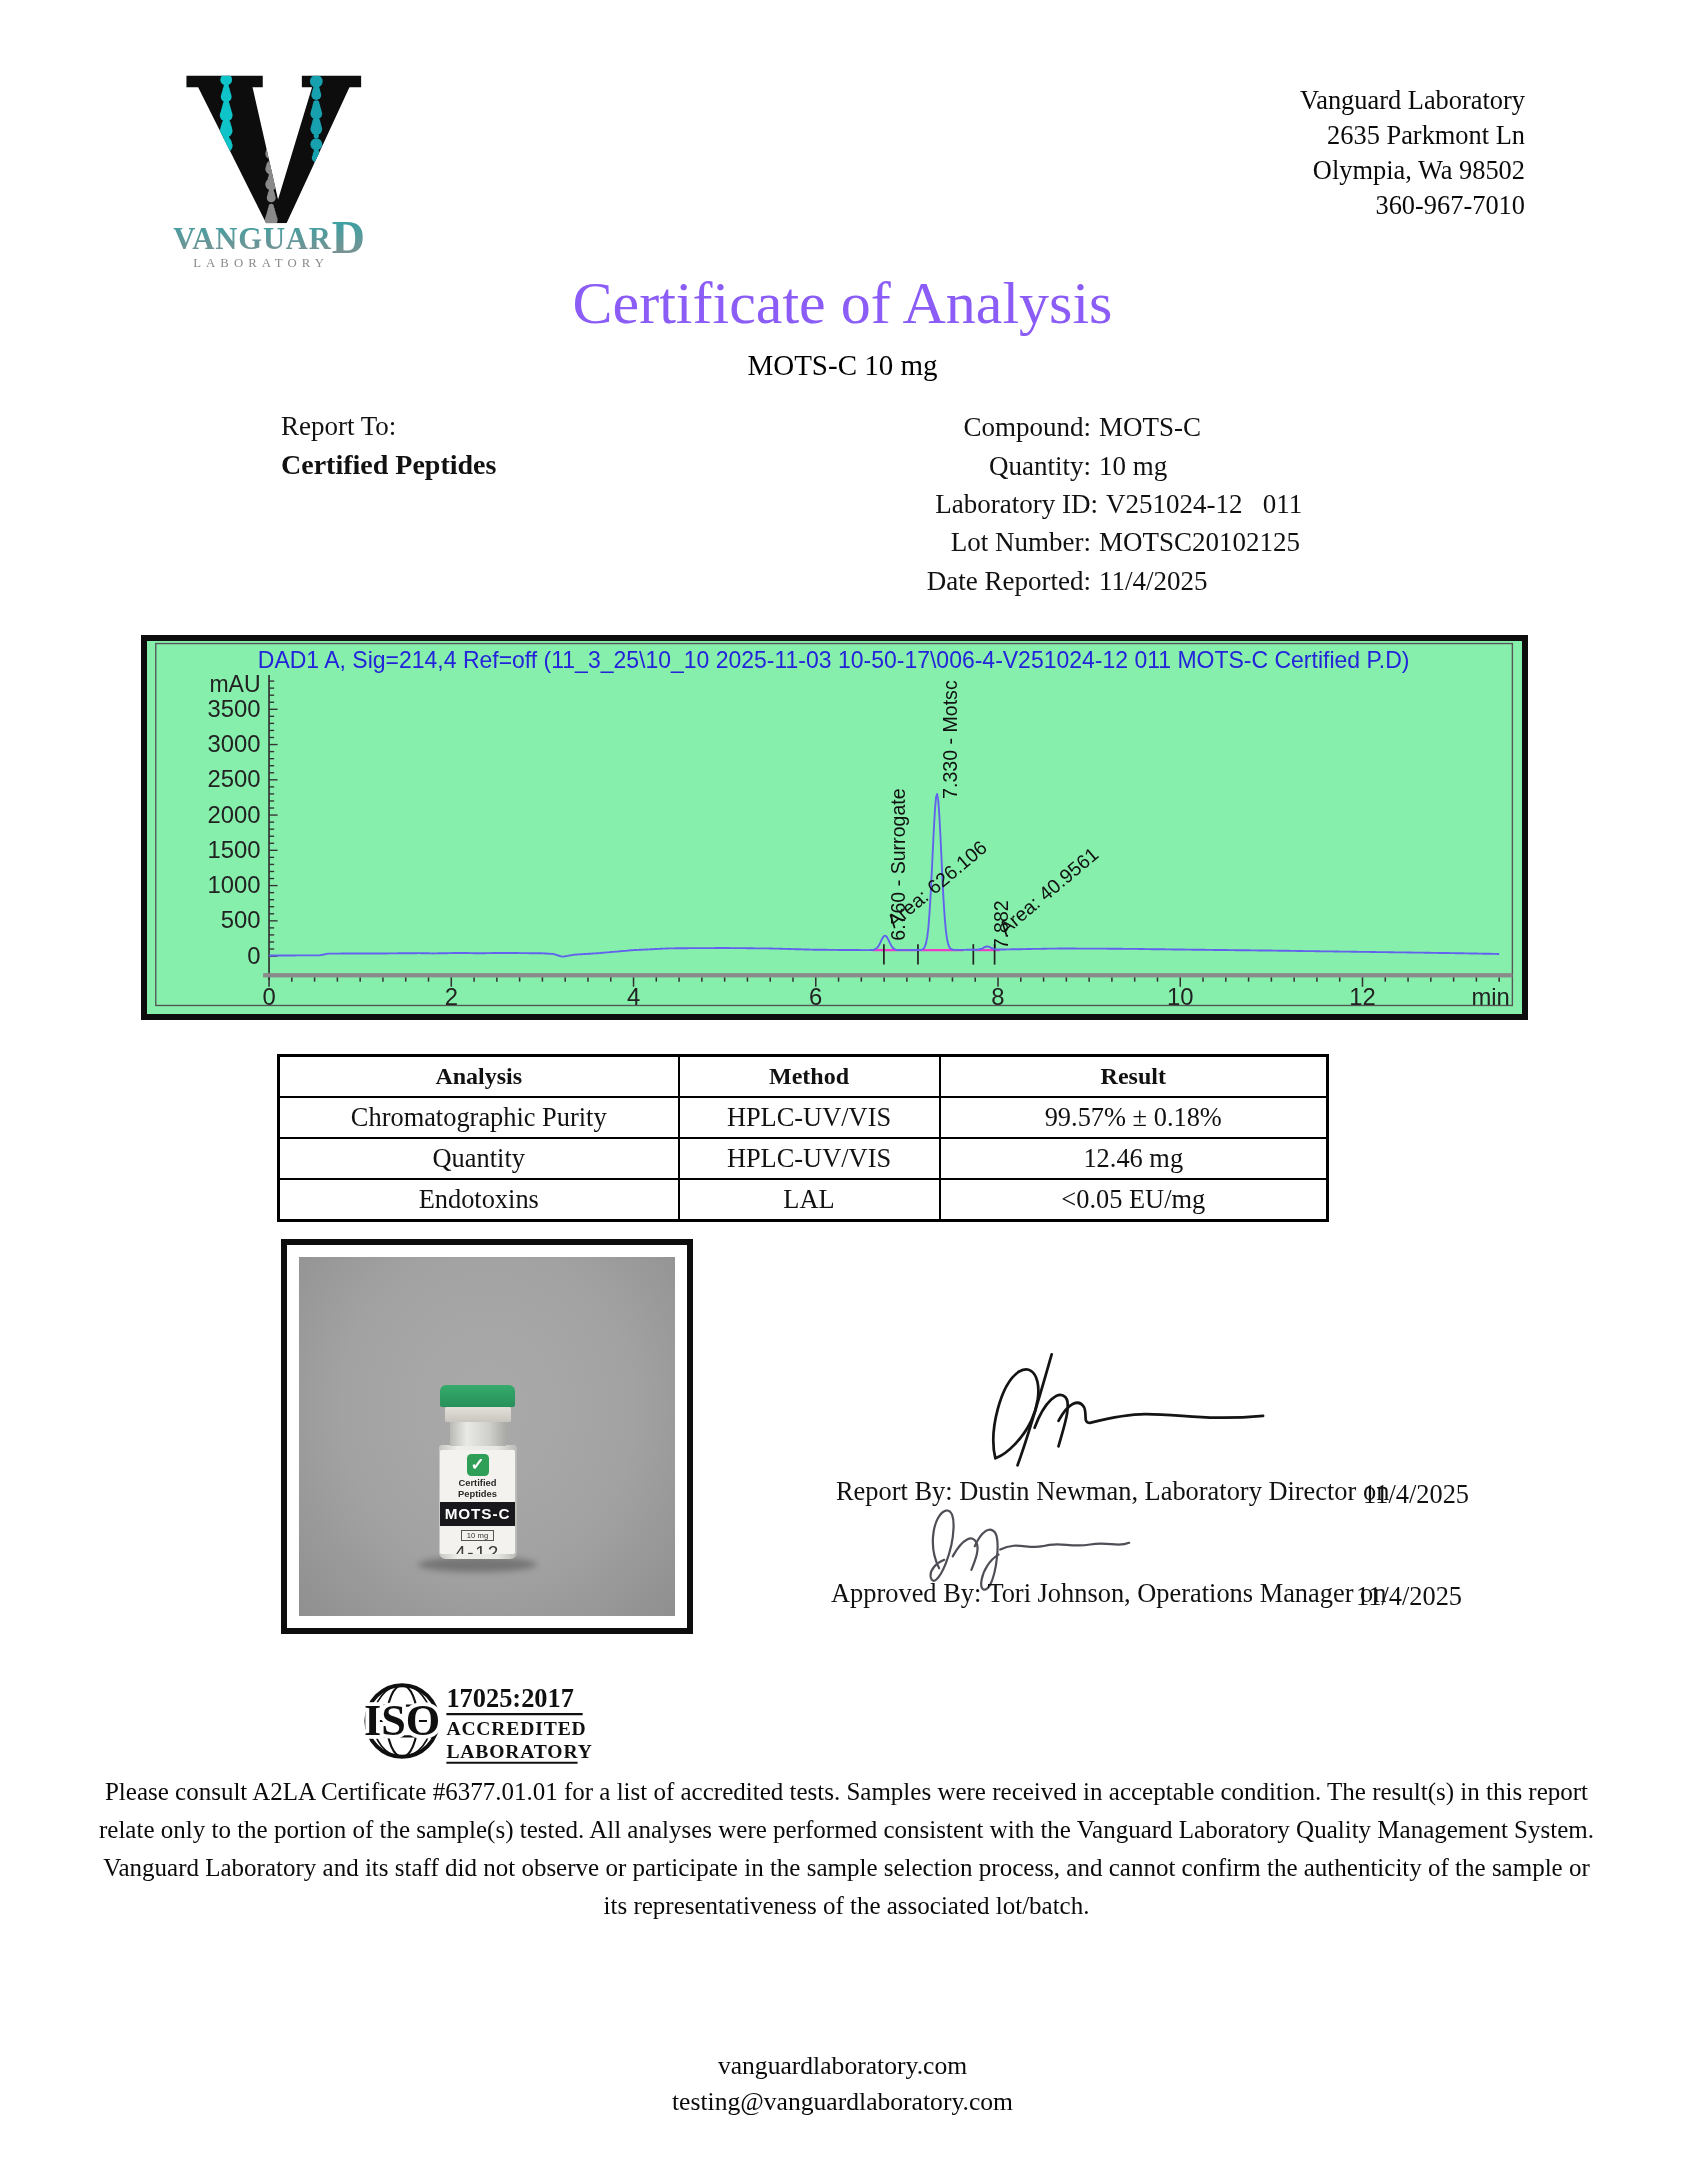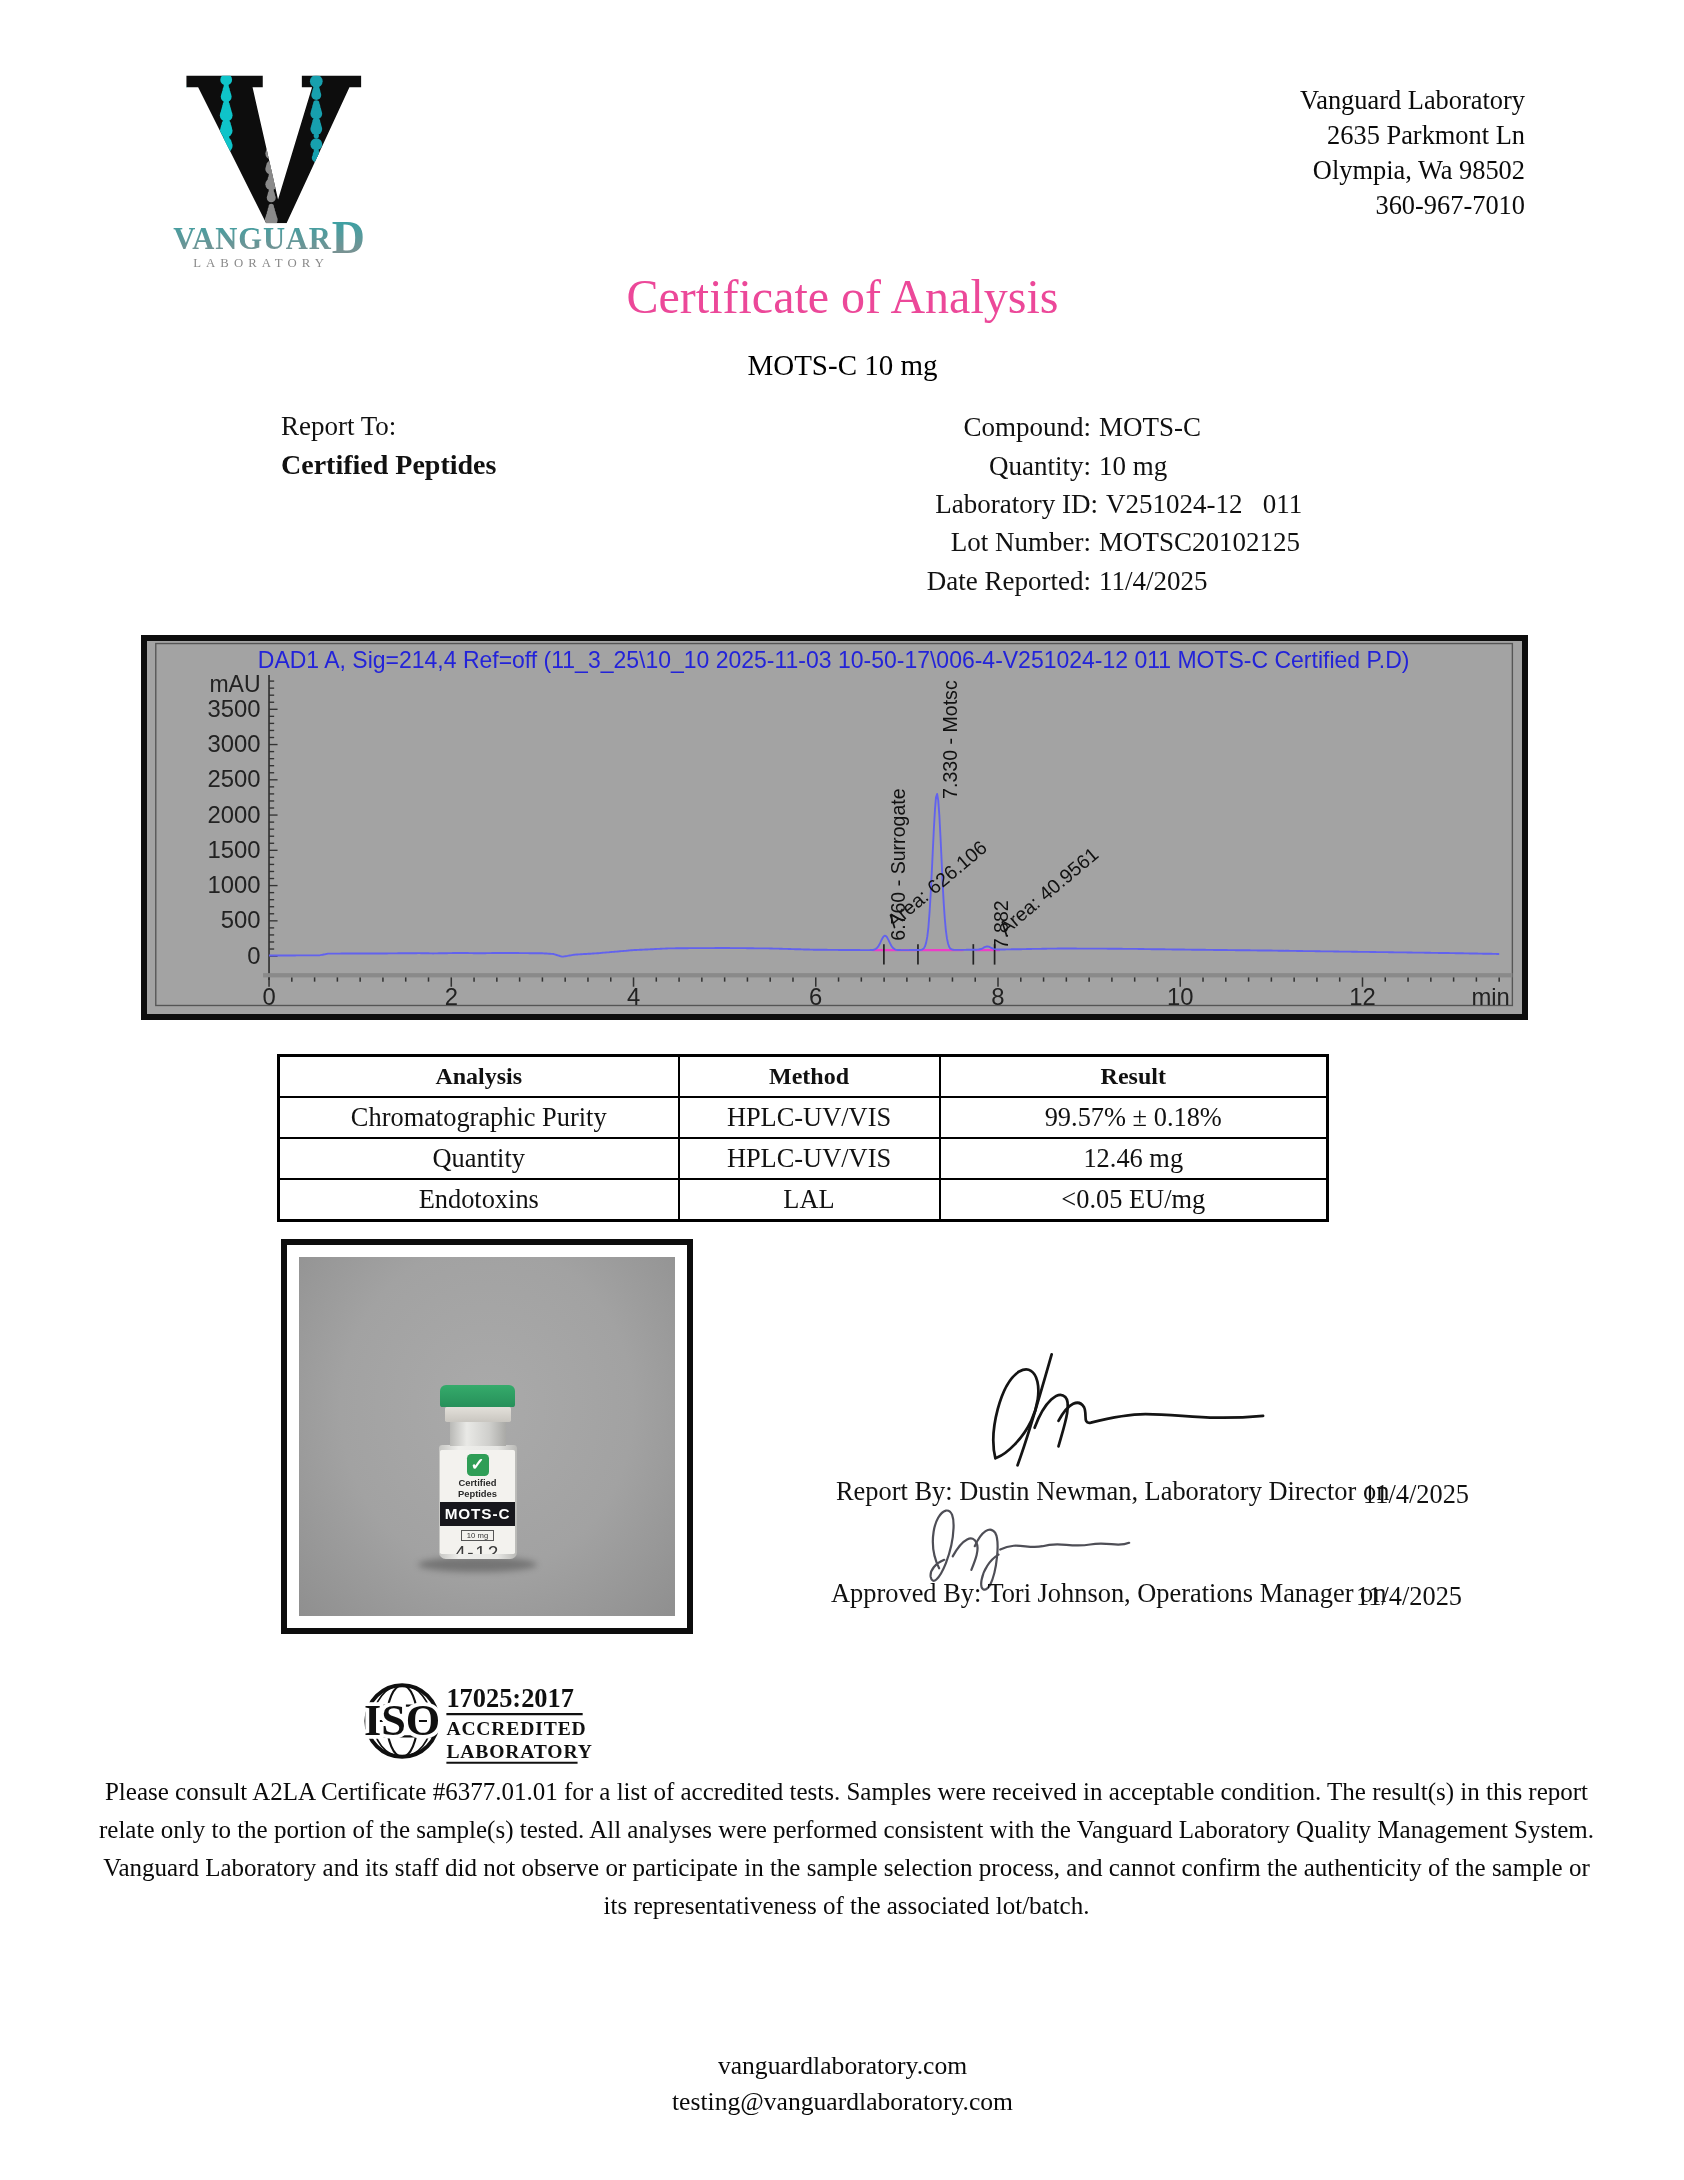--- a/index.html
+++ b/index.html
@@ -2,32 +2,32 @@
 <html style="font-size:13.6px"><head>
 <meta charset="utf-8">
 <style>
   html,body{margin:0;padding:0;background:#e8e8e8;}
   .page{position:relative;width:1685px;height:2181px;background:#ffffff;margin:0 auto;
         font-family:"Liberation Serif",serif;color:#111;overflow:hidden;}
   .abs{position:absolute;}
 
   
   .address{top:83px;right:160px;text-align:right;font-size:26.4px;line-height:35px;color:#0b0b0b;}
-  .doc-title{top:269px;left:0;width:100%;text-align:center;font-size:48px;color:#ec4899;}
+  .doc-title{top:269px;left:0;width:100%;text-align:center;font-size:60px;color:#8b5cf6;}
   .doc-subtitle{top:349px;left:0;width:100%;text-align:center;font-size:29px;color:#000;}
 
   .report-label{top:411px;left:281px;font-size:27px;}
   .report-value{top:449px;left:281px;font-size:28px;font-weight:bold;}
 
   .info-row{position:absolute;height:38px;font-size:27px;white-space:pre;margin-left:36px;}
   .info-row .lbl{position:absolute;right:630px;width:511px;text-align:right;}
   .info-row .val{position:absolute;left:1063px;width:545px;text-align:left;}
 
   
-  .chromo-box{top:635px;left:141px;width:1375px;height:373px;border:6px solid #0d0d0d;background:#a3a3a3;}
+  .chromo-box{top:635px;left:141px;width:1375px;height:373px;border:6px solid #0d0d0d;background:#86efac;}
 
   
   table.results{position:absolute;top:1054px;left:277px;border-collapse:collapse;background:#fff;
                 font-size:26.4px;text-align:center;}
   table.results th,table.results td{border:2.6px solid #000;padding:0;height:39px;vertical-align:middle;}
   table.results th{font-size:24px;font-weight:bold;}
   table.results{border:3.4px solid #000;}
   .col-a{width:400px;} .col-m{width:261px;} .col-r{width:388px;}
 
   

